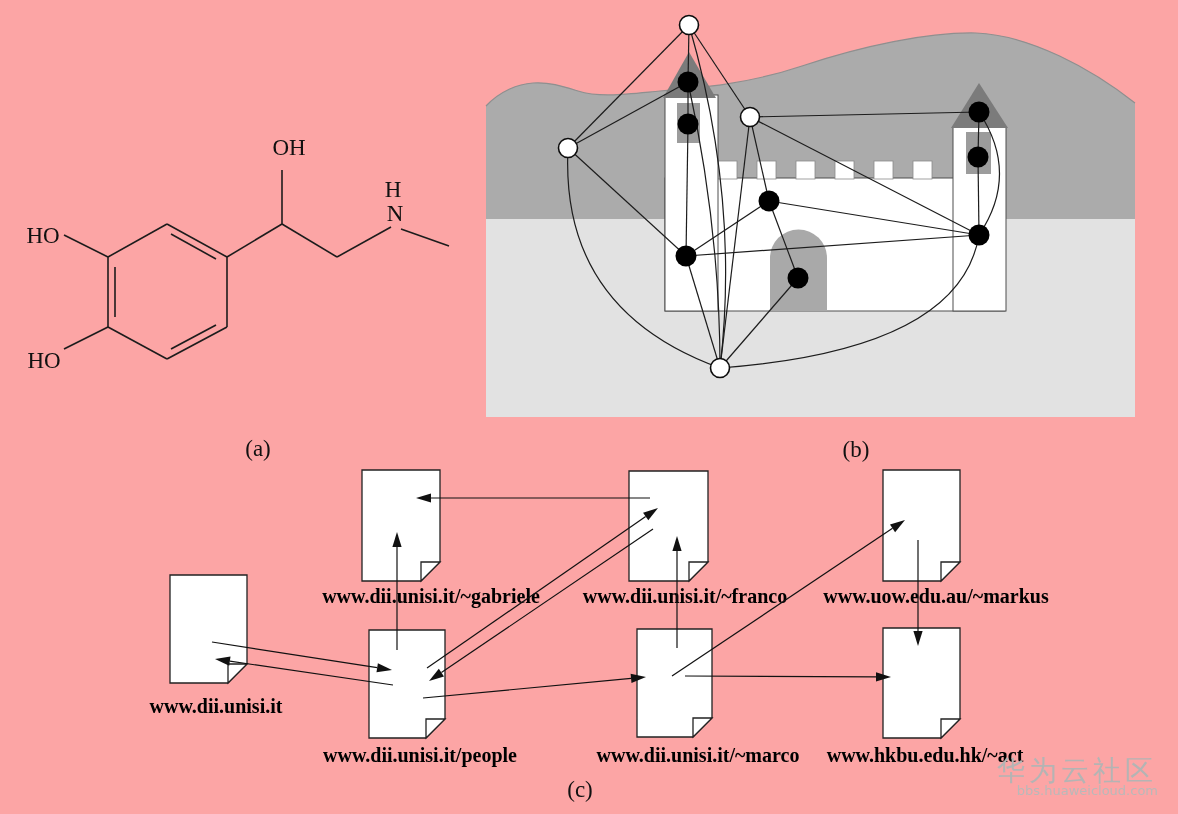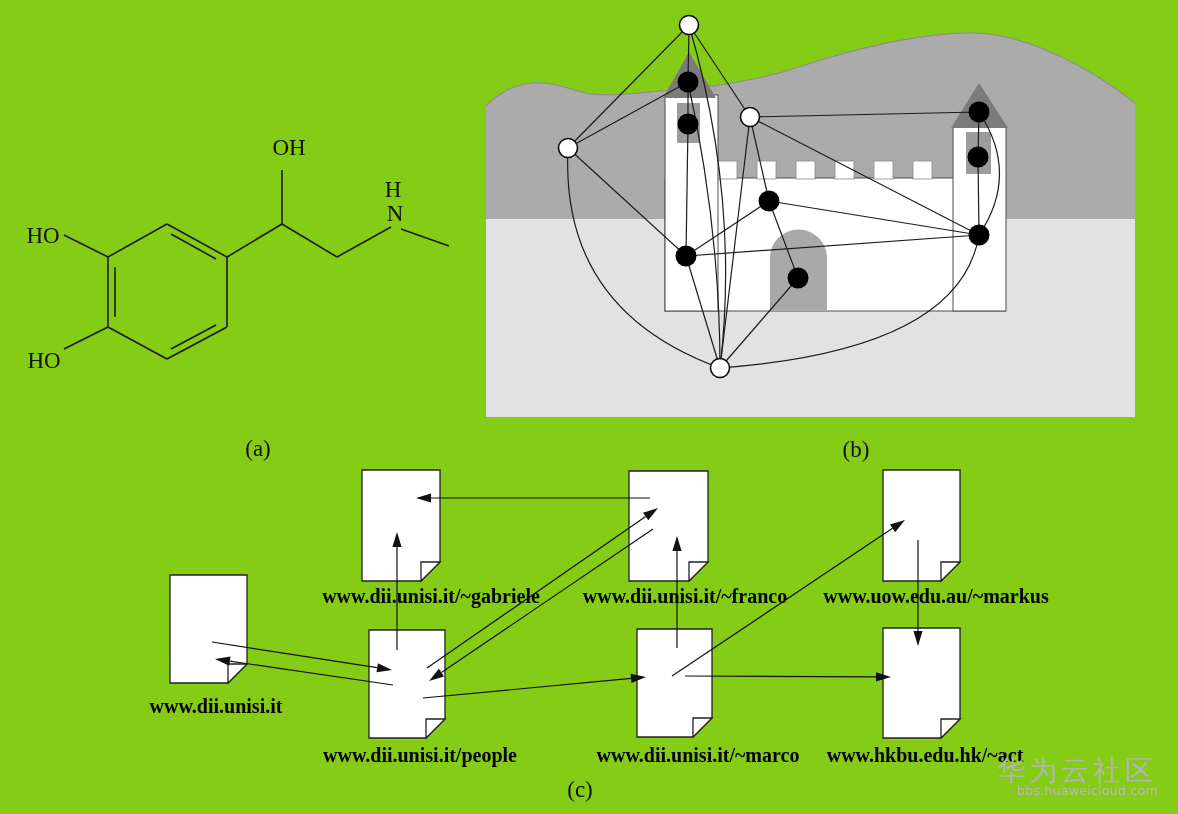--- a/index.html
+++ b/index.html
@@ -1,16 +1,16 @@
 <!DOCTYPE html>
 <html><head>
 <meta charset="utf-8">
 <style>
   html,body{margin:0;padding:0;background:#fff;}
-  #canvas{position:relative;width:1178px;height:814px;background:#84cc16;overflow:hidden;
+  #canvas{position:relative;width:1178px;height:814px;background:#fca5a5;overflow:hidden;
           font-family:"Liberation Serif","DejaVu Serif",serif;}
   #fig-svg{position:absolute;left:0;top:0;}
   .bond{stroke:#1c1c1c;stroke-width:1.6;fill:none;}
   .atom{font:23px "Liberation Serif","DejaVu Serif",serif;fill:#111;text-anchor:middle;}
   .edge{stroke:#1c1c1c;stroke-width:1.2;fill:none;}
   .node-w{fill:#ffffff;stroke:#0c0c0c;stroke-width:1.6;}
   .node-b{fill:#000000;}
   .castle-white{fill:#ffffff;stroke:#4f4f4f;stroke-width:1;}
   .merlon{fill:#ffffff;stroke:#8a8a8a;stroke-width:0.8;}
   .hill-edge{fill:none;stroke:#8f8f8f;stroke-width:1.2;}

